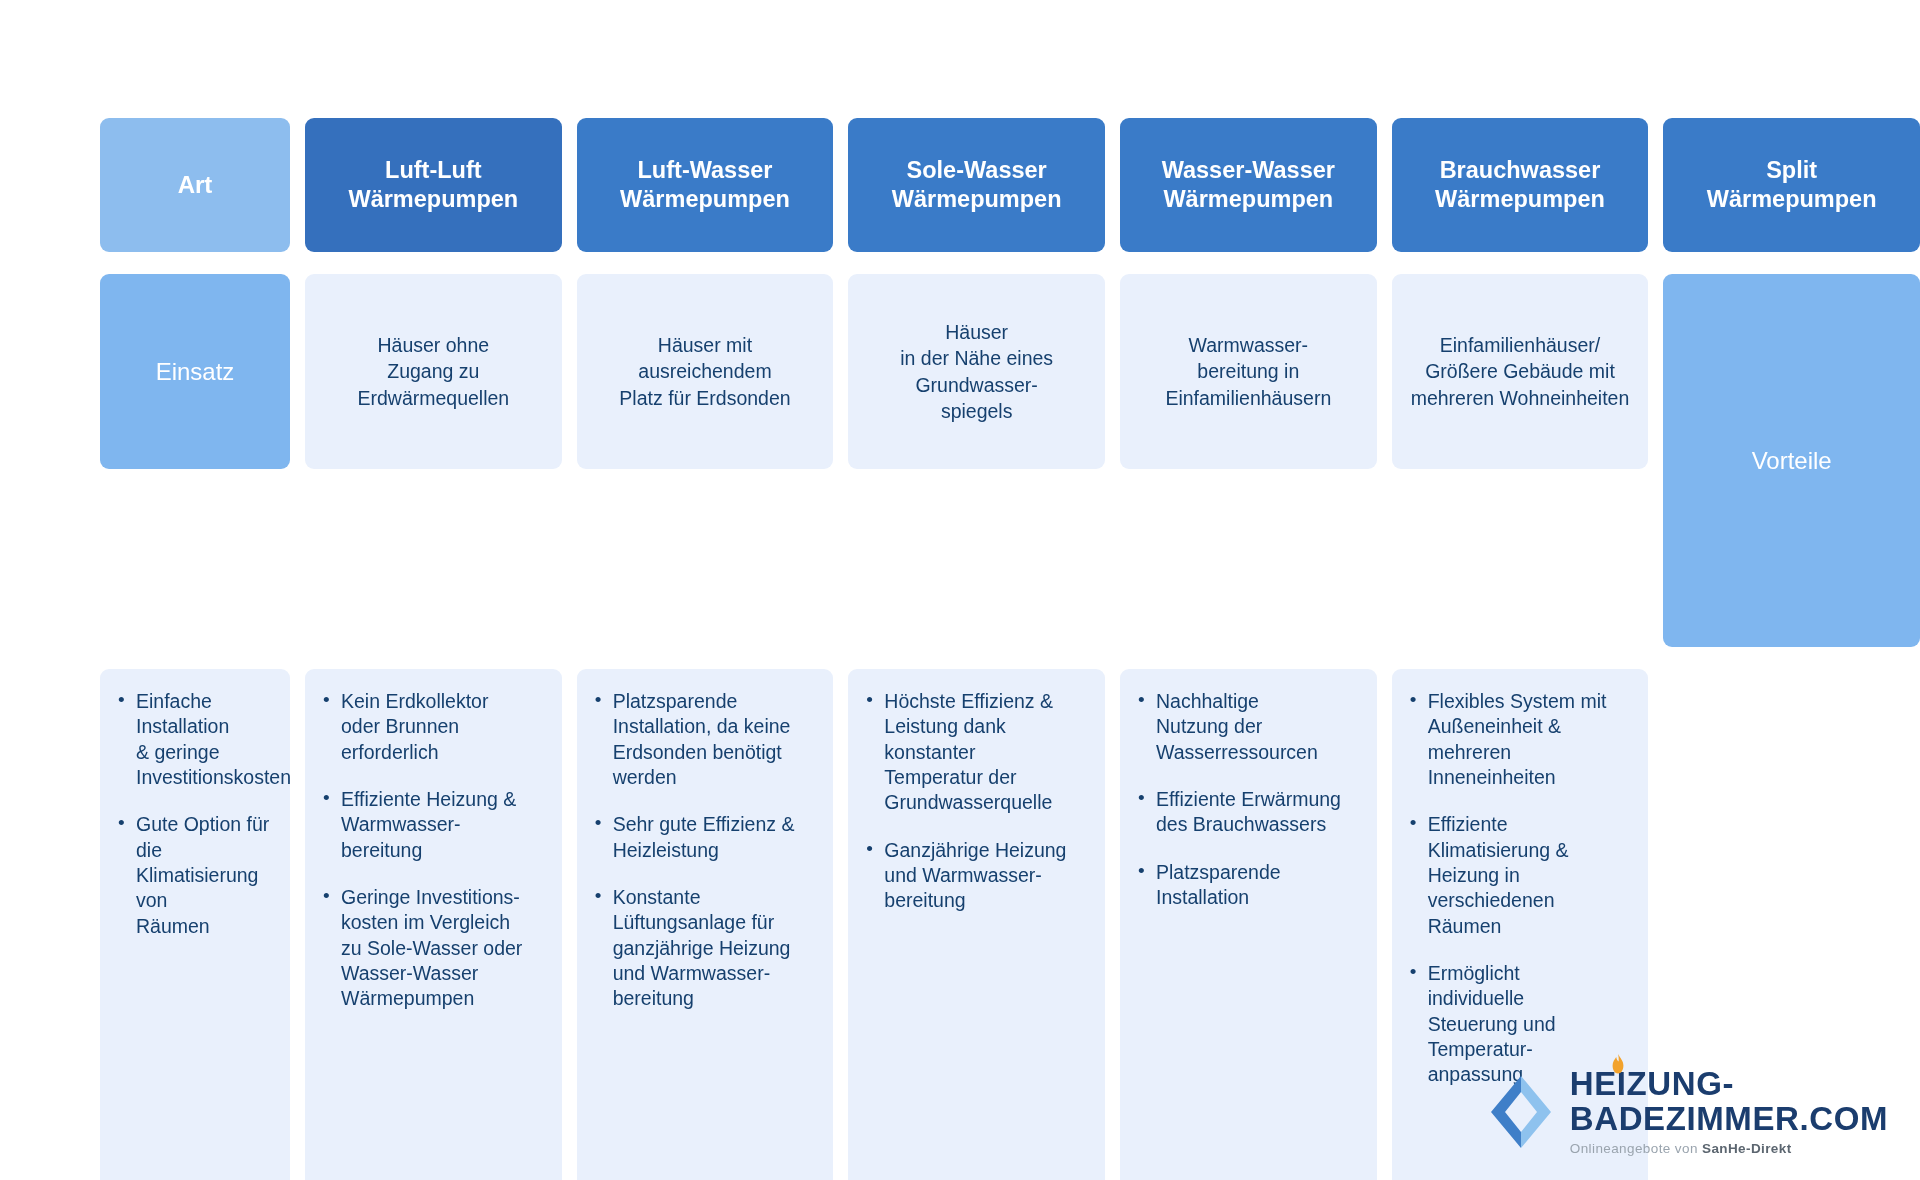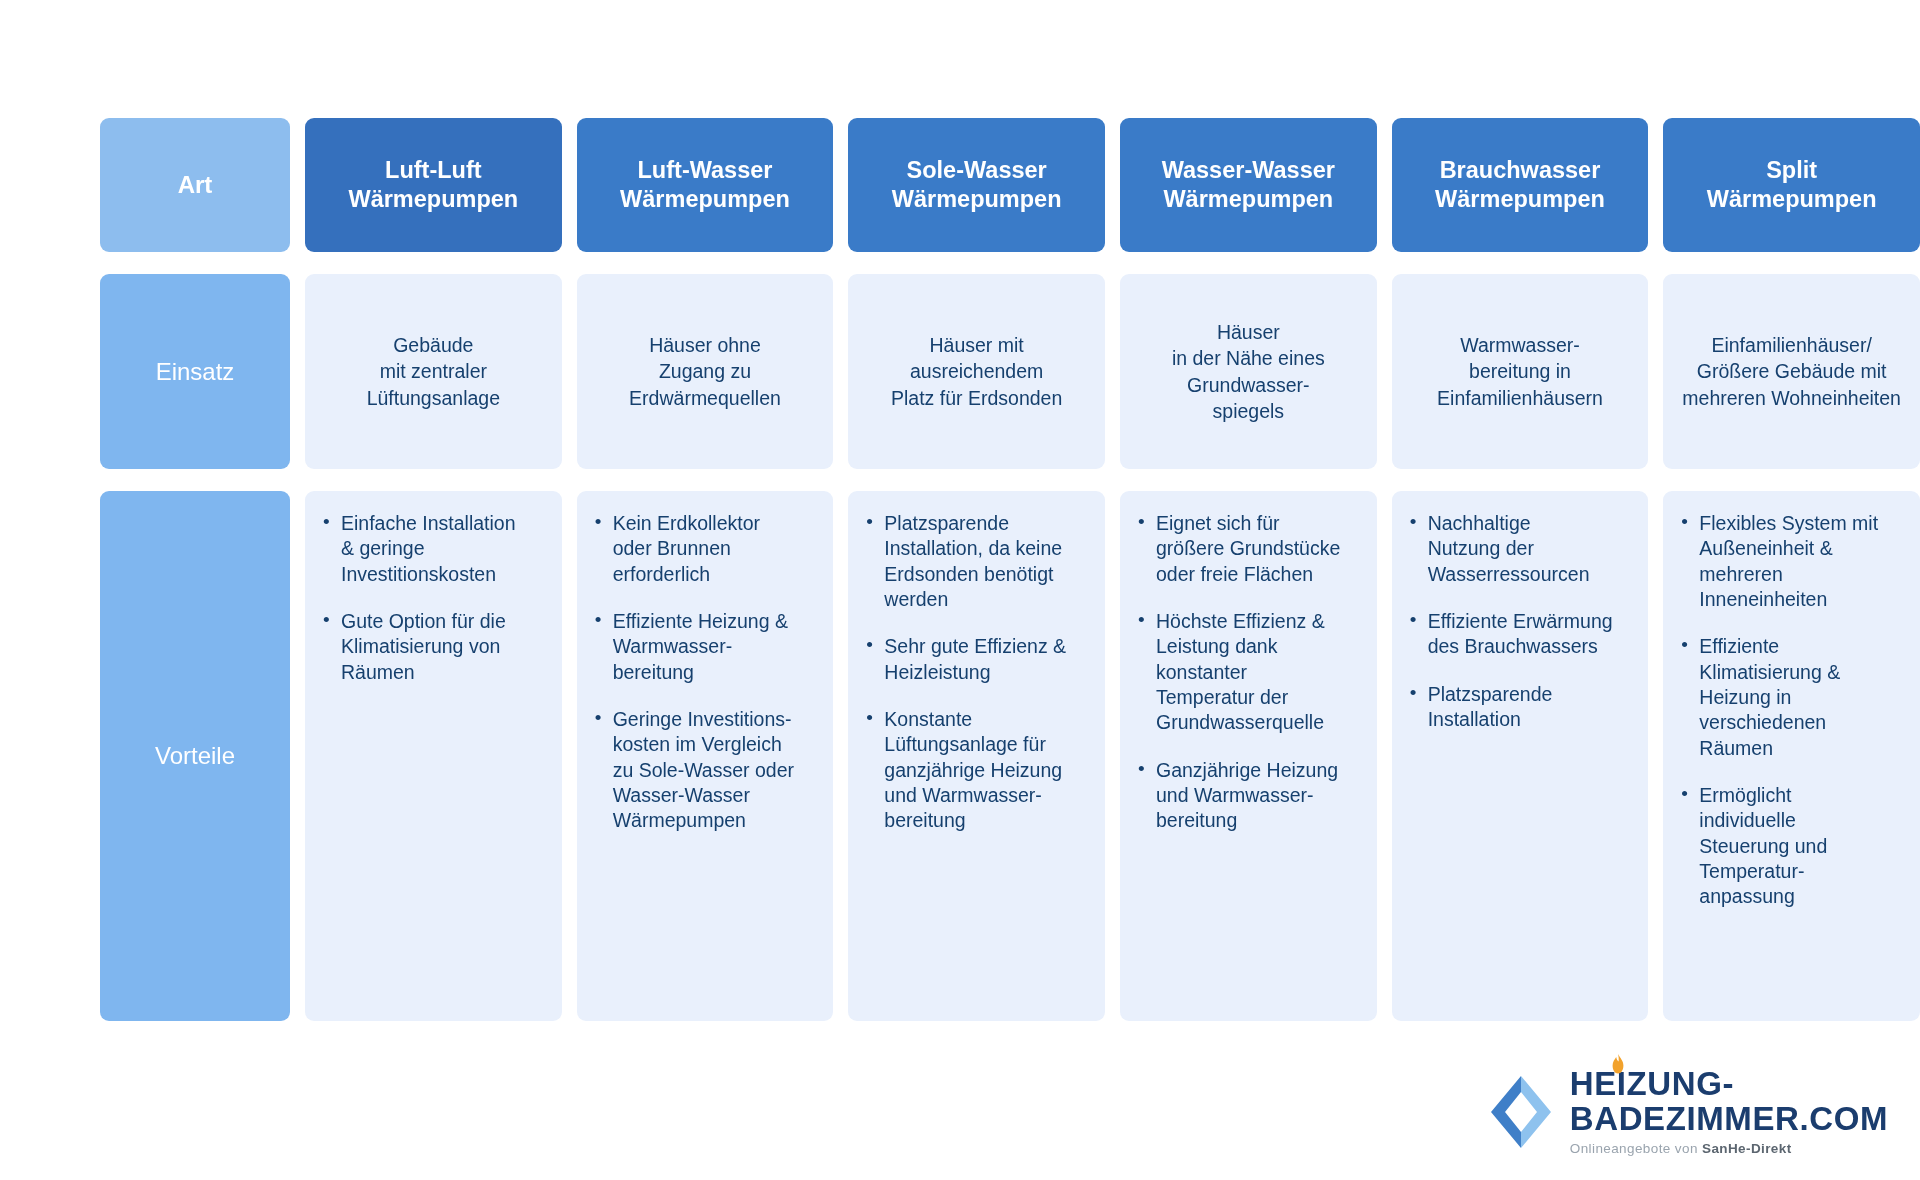--- a/index.html
+++ b/index.html
@@ -210,25 +210,20 @@
         <span>Split</span>
         <span>Wärmepumpen</span>
       </div>
     </div>
 
     <div class="row-label" style="height:195px">
       <span>Einsatz</span>
     </div>
 
     <div class="cell cell-einsatz">
-      <span class="txt">Gebäude
-mit zentraler
-Lüftungsanlage</span>
-    </div>
-    <div class="cell cell-einsatz">
       <span class="txt">Häuser ohne
 Zugang zu
 Erdwärmequellen</span>
     </div>
     <div class="cell cell-einsatz">
       <span class="txt">Häuser mit
 ausreichendem
 Platz für Erdsonden</span>
     </div>
     <div class="cell cell-einsatz">
@@ -241,21 +236,21 @@
       <span class="txt">Warmwasser-
 bereitung in
 Einfamilienhäusern</span>
     </div>
     <div class="cell cell-einsatz">
       <span class="txt">Einfamilienhäuser/
 Größere Gebäude mit
 mehreren Wohneinheiten</span>
     </div>
 
-    <div class="row-label" style="height:530px">
+    <div class="row-label" style="height:373px">
       <span>Vorteile</span>
     </div>
 
     <div class="cell cell-vorteile">
       <ul class="bullets">
         <li>Einfache Installation
 &amp; geringe
 Investitionskosten</li>
         <li>Gute Option für die
 Klimatisierung von
@@ -290,23 +285,20 @@
         <li>Konstante
 Lüftungsanlage  für
 ganzjährige Heizung
 und Warmwasser-
 bereitung</li>
       </ul>
     </div>
 
     <div class="cell cell-vorteile">
       <ul class="bullets">
-        <li>Eignet sich für
-größere Grundstücke
-oder freie Flächen</li>
         <li>Höchste Effizienz &amp;
 Leistung dank
 konstanter
 Temperatur der
 Grundwasserquelle</li>
         <li>Ganzjährige Heizung
 und Warmwasser-
 bereitung</li>
       </ul>
     </div>

